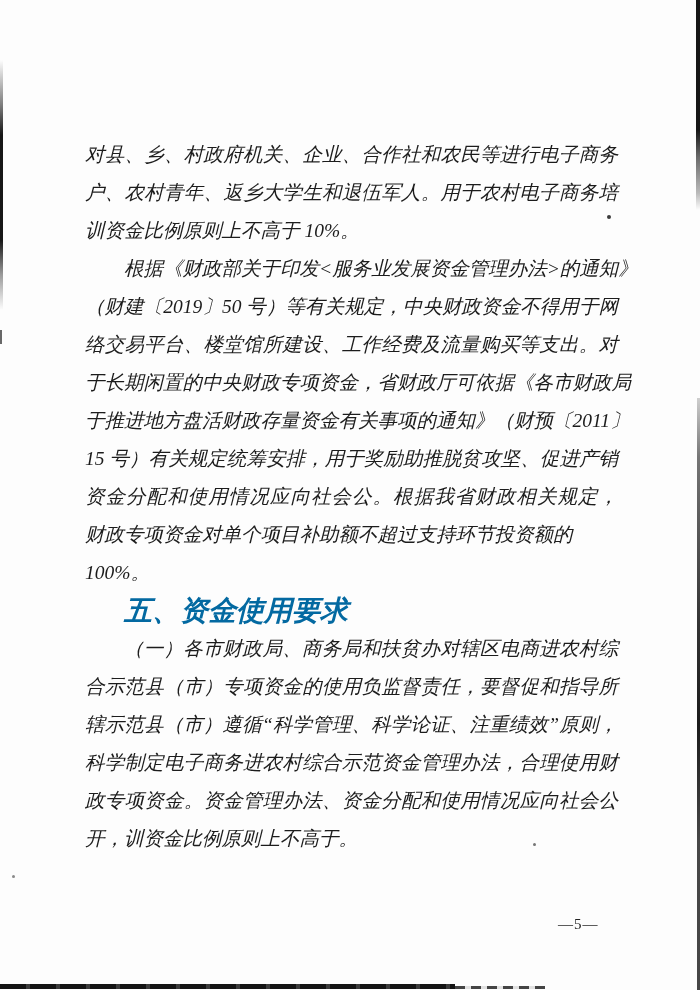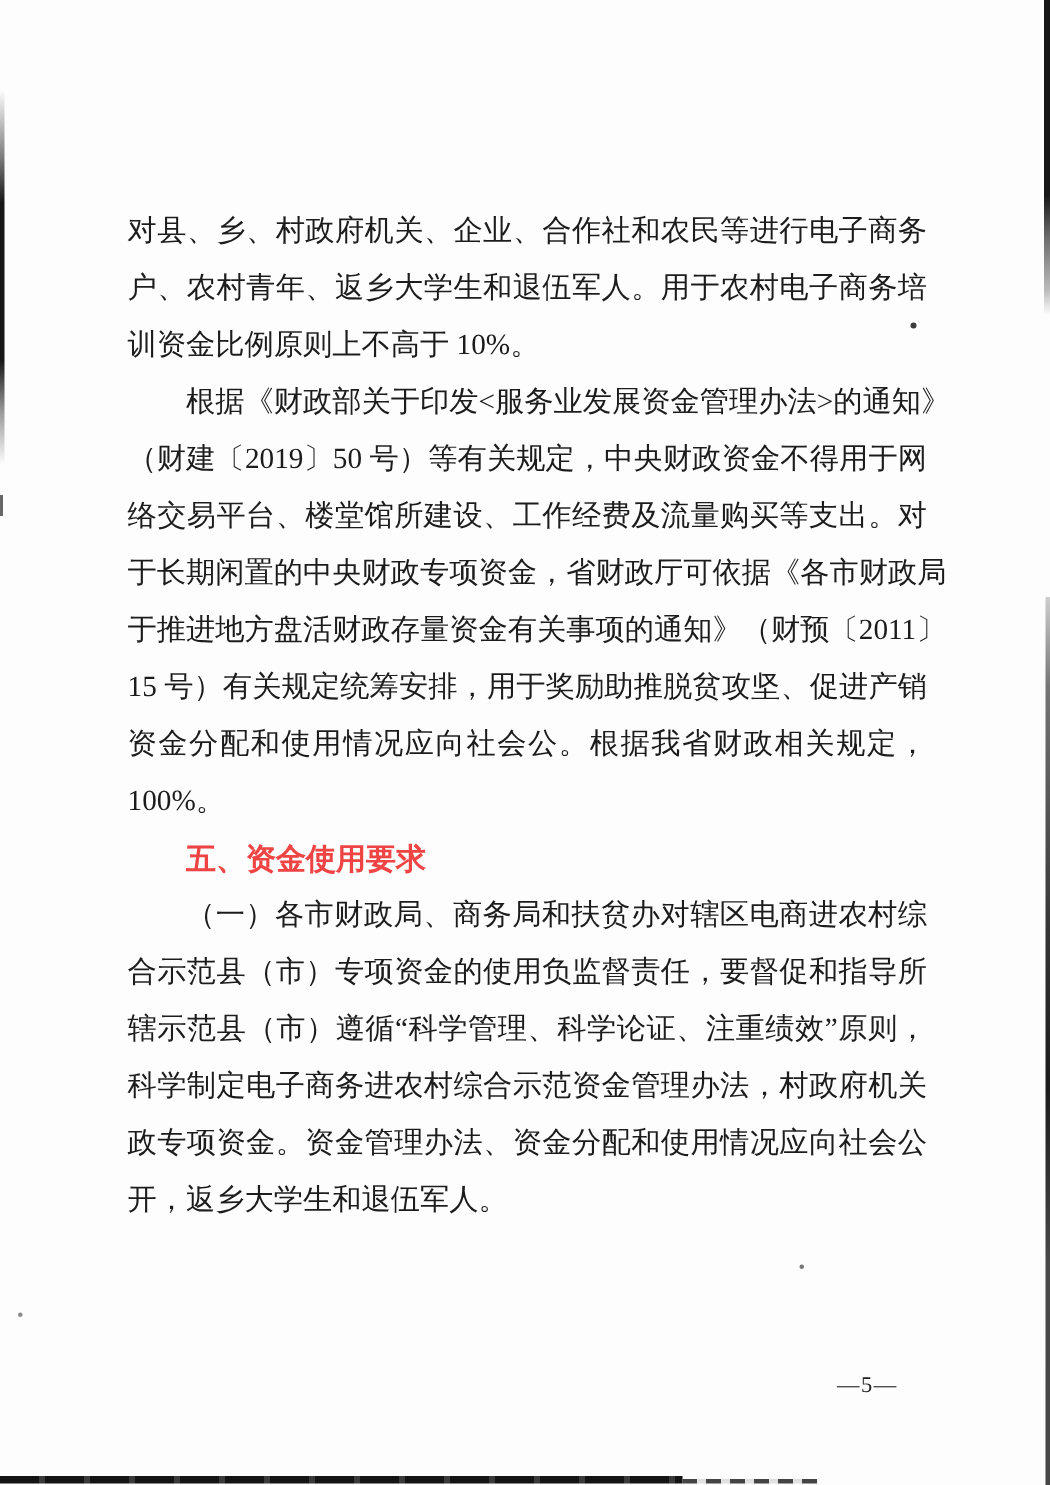--- a/index.html
+++ b/index.html
@@ -18,20 +18,21 @@
     position: absolute;
     inset: 0;
     background: #fdfdfd;
   }
   .content {
     position: absolute;
     top: 136px;
     left: 85px;
     width: 533px;
     color: #1c1c1c;
+    font-style: italic;
   }
   .line {
     height: 38px;
     line-height: 38px;
     font-size: 19.5px;
     white-space: nowrap;
     letter-spacing: 0;
   }
   
   .j {
@@ -43,22 +44,22 @@
   .l {
     text-align: left;
   }
   
   .ind {
     padding-left: 39px;
   }
   .heading {
     font-family: "Liberation Sans", "DejaVu Sans", sans-serif;
     font-weight: bold;
-    font-size: 20px;
-    color: #ef4444;
+    font-size: 28px;
+    color: #0369a1;
   }
   .page-number {
     position: absolute;
     top: 916px;
     left: 558px;
     font-size: 15px;
     color: #222;
     letter-spacing: 1px;
   }
   
@@ -147,25 +148,26 @@
     <div class="line j">对县、乡、村政府机关、企业、合作社和农民等进行电子商务</div>
     <div class="line j">户、农村青年、返乡大学生和退伍军人。用于农村电子商务培</div>
     <div class="line l">训资金比例原则上不高于 10%。</div>
     <div class="line j ind">根据《财政部关于印发&lt;服务业发展资金管理办法&gt;的通知》</div>
     <div class="line j">（财建〔2019〕50 号）等有关规定，中央财政资金不得用于网</div>
     <div class="line j">络交易平台、楼堂馆所建设、工作经费及流量购买等支出。对</div>
     <div class="line j">于长期闲置的中央财政专项资金，省财政厅可依据《各市财政局</div>
     <div class="line j">于推进地方盘活财政存量资金有关事项的通知》（财预〔2011〕</div>
     <div class="line j">15 号）有关规定统筹安排，用于奖励助推脱贫攻坚、促进产销</div>
     <div class="line j">资金分配和使用情况应向社会公。根据我省财政相关规定，</div>
+    <div class="line l">财政专项资金对单个项目补助额不超过支持环节投资额的</div>
     <div class="line l">100%。</div>
     <div class="line l ind heading">五、资金使用要求</div>
     <div class="line j ind">（一）各市财政局、商务局和扶贫办对辖区电商进农村综</div>
     <div class="line j">合示范县（市）专项资金的使用负监督责任，要督促和指导所</div>
     <div class="line j">辖示范县（市）遵循“科学管理、科学论证、注重绩效”原则，</div>
-    <div class="line j">科学制定电子商务进农村综合示范资金管理办法，村政府机关</div>
+    <div class="line j">科学制定电子商务进农村综合示范资金管理办法，合理使用财</div>
     <div class="line j">政专项资金。资金管理办法、资金分配和使用情况应向社会公</div>
-    <div class="line l">开，返乡大学生和退伍军人。</div>
+    <div class="line l">开，训资金比例原则上不高于。</div>
   </div>
 
   <div class="page-number">—5—</div>
 
 </div>
 
 </body></html>

